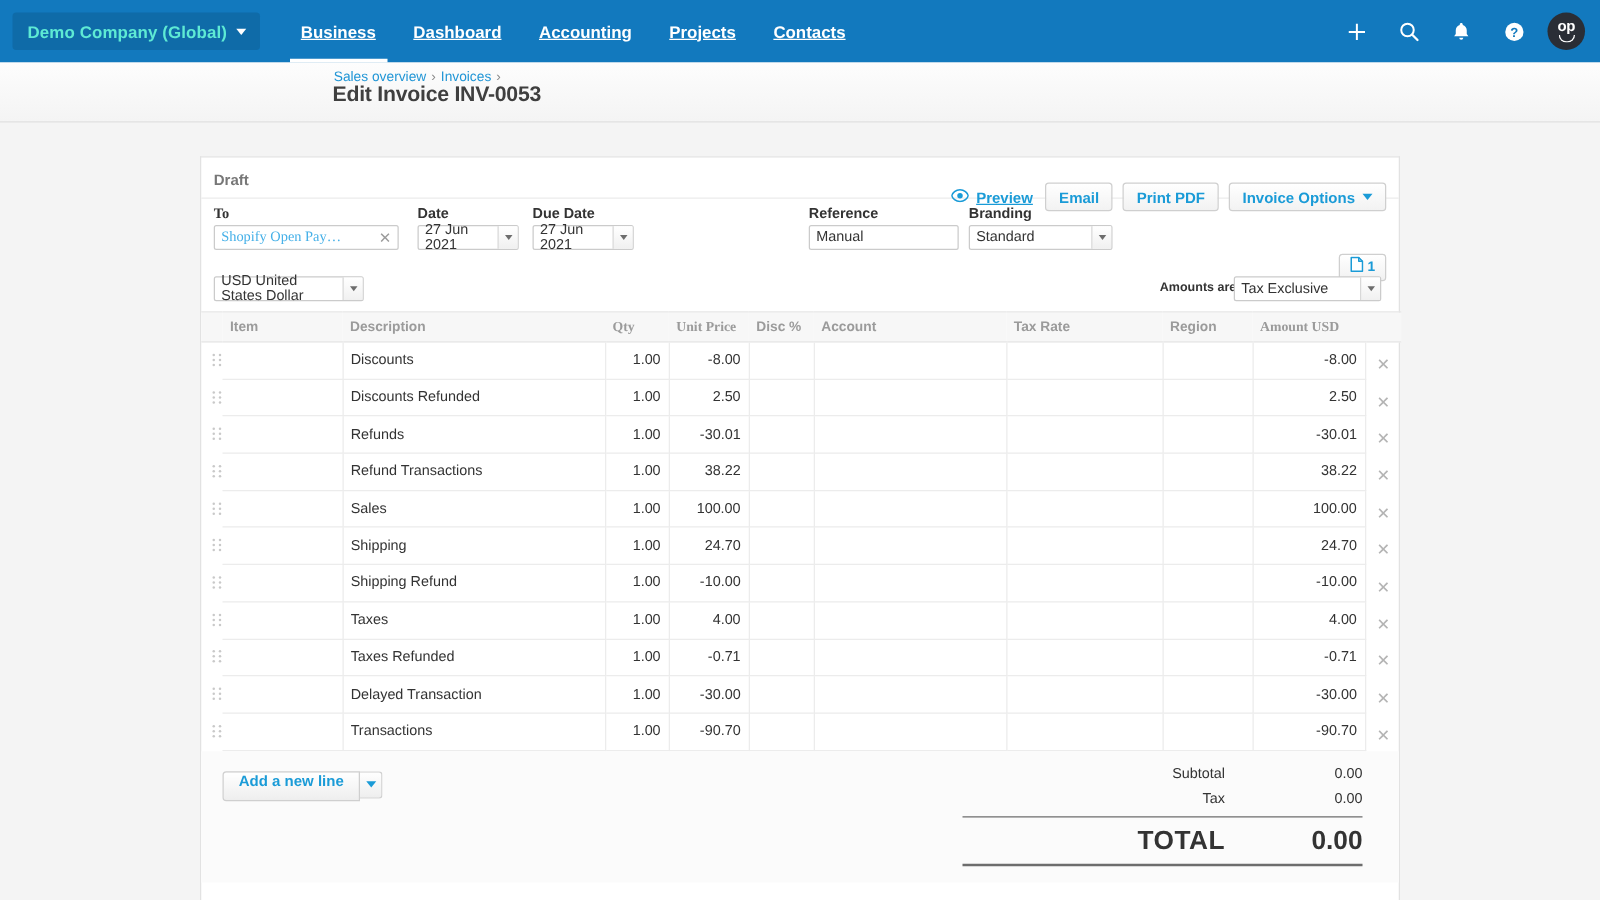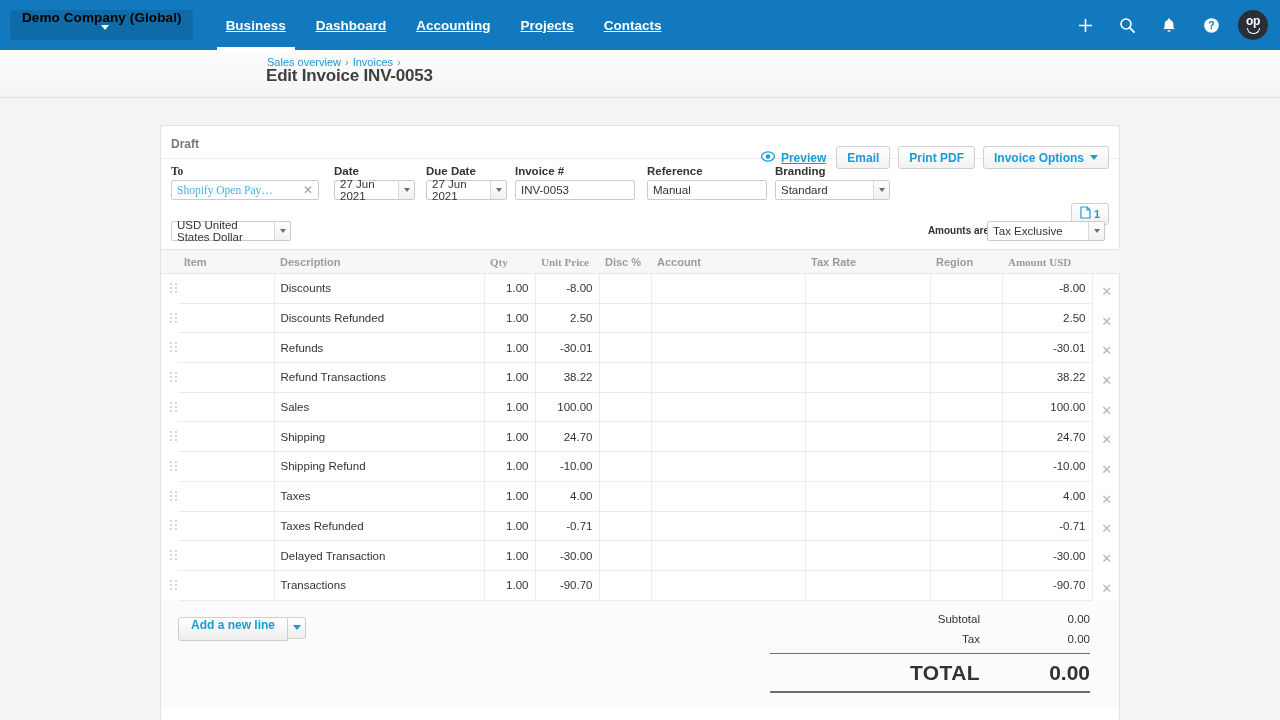--- a/index.html
+++ b/index.html
@@ -18,26 +18,25 @@
     background: #1279be;
     display: flex; align-items: center;
   }
   .org-pill {
     margin-left: 10px;
     height: 30px;
     background: #0f6ba8;
     border-radius: 3px;
     display: flex; align-items: center;
     padding: 0 11px 0 12px;
-    color: #000000;
+    color: #5eead4;
     font-size: 13.5px;
     font-weight: bold;
     letter-spacing: .1px;
     white-space: nowrap;
-    flex-direction: column;
   }
   .org-caret {
     margin-left: 7px;
     width: 0; height: 0;
     border-left: 4px solid transparent;
     border-right: 4px solid transparent;
     border-top: 5px solid #ffffff;
   }
   .navlinks { display: flex; align-items: center; height: 50px; margin-left: 18px; }
   .navlink {
@@ -410,26 +409,20 @@
     <div class="field" style="left:265px; top:6px; width:81px;">
       <span class="flabel">Due Date</span>
       <div class="inputbox" style="width:81px; padding-right:18px;">
         <span>27 Jun 2021</span>
         <span class="drop-btn">
             <i></i>
           </span>
       </div>
     </div>
 
-    <div class="field" style="left:354px; top:6px; width:120px;">
-      <span class="flabel">Invoice #</span>
-      <div class="inputbox" style="width:120px;">
-        <span>INV-0053</span>
-      </div>
-    </div>
 
     <div class="field" style="left:486px; top:6px; width:120px;">
       <span class="flabel">Reference</span>
       <div class="inputbox" style="width:120px;">
         <span>Manual</span>
       </div>
     </div>
 
     <div class="field" style="left:614px; top:6px; width:115px;">
       <span class="flabel">Branding</span>

